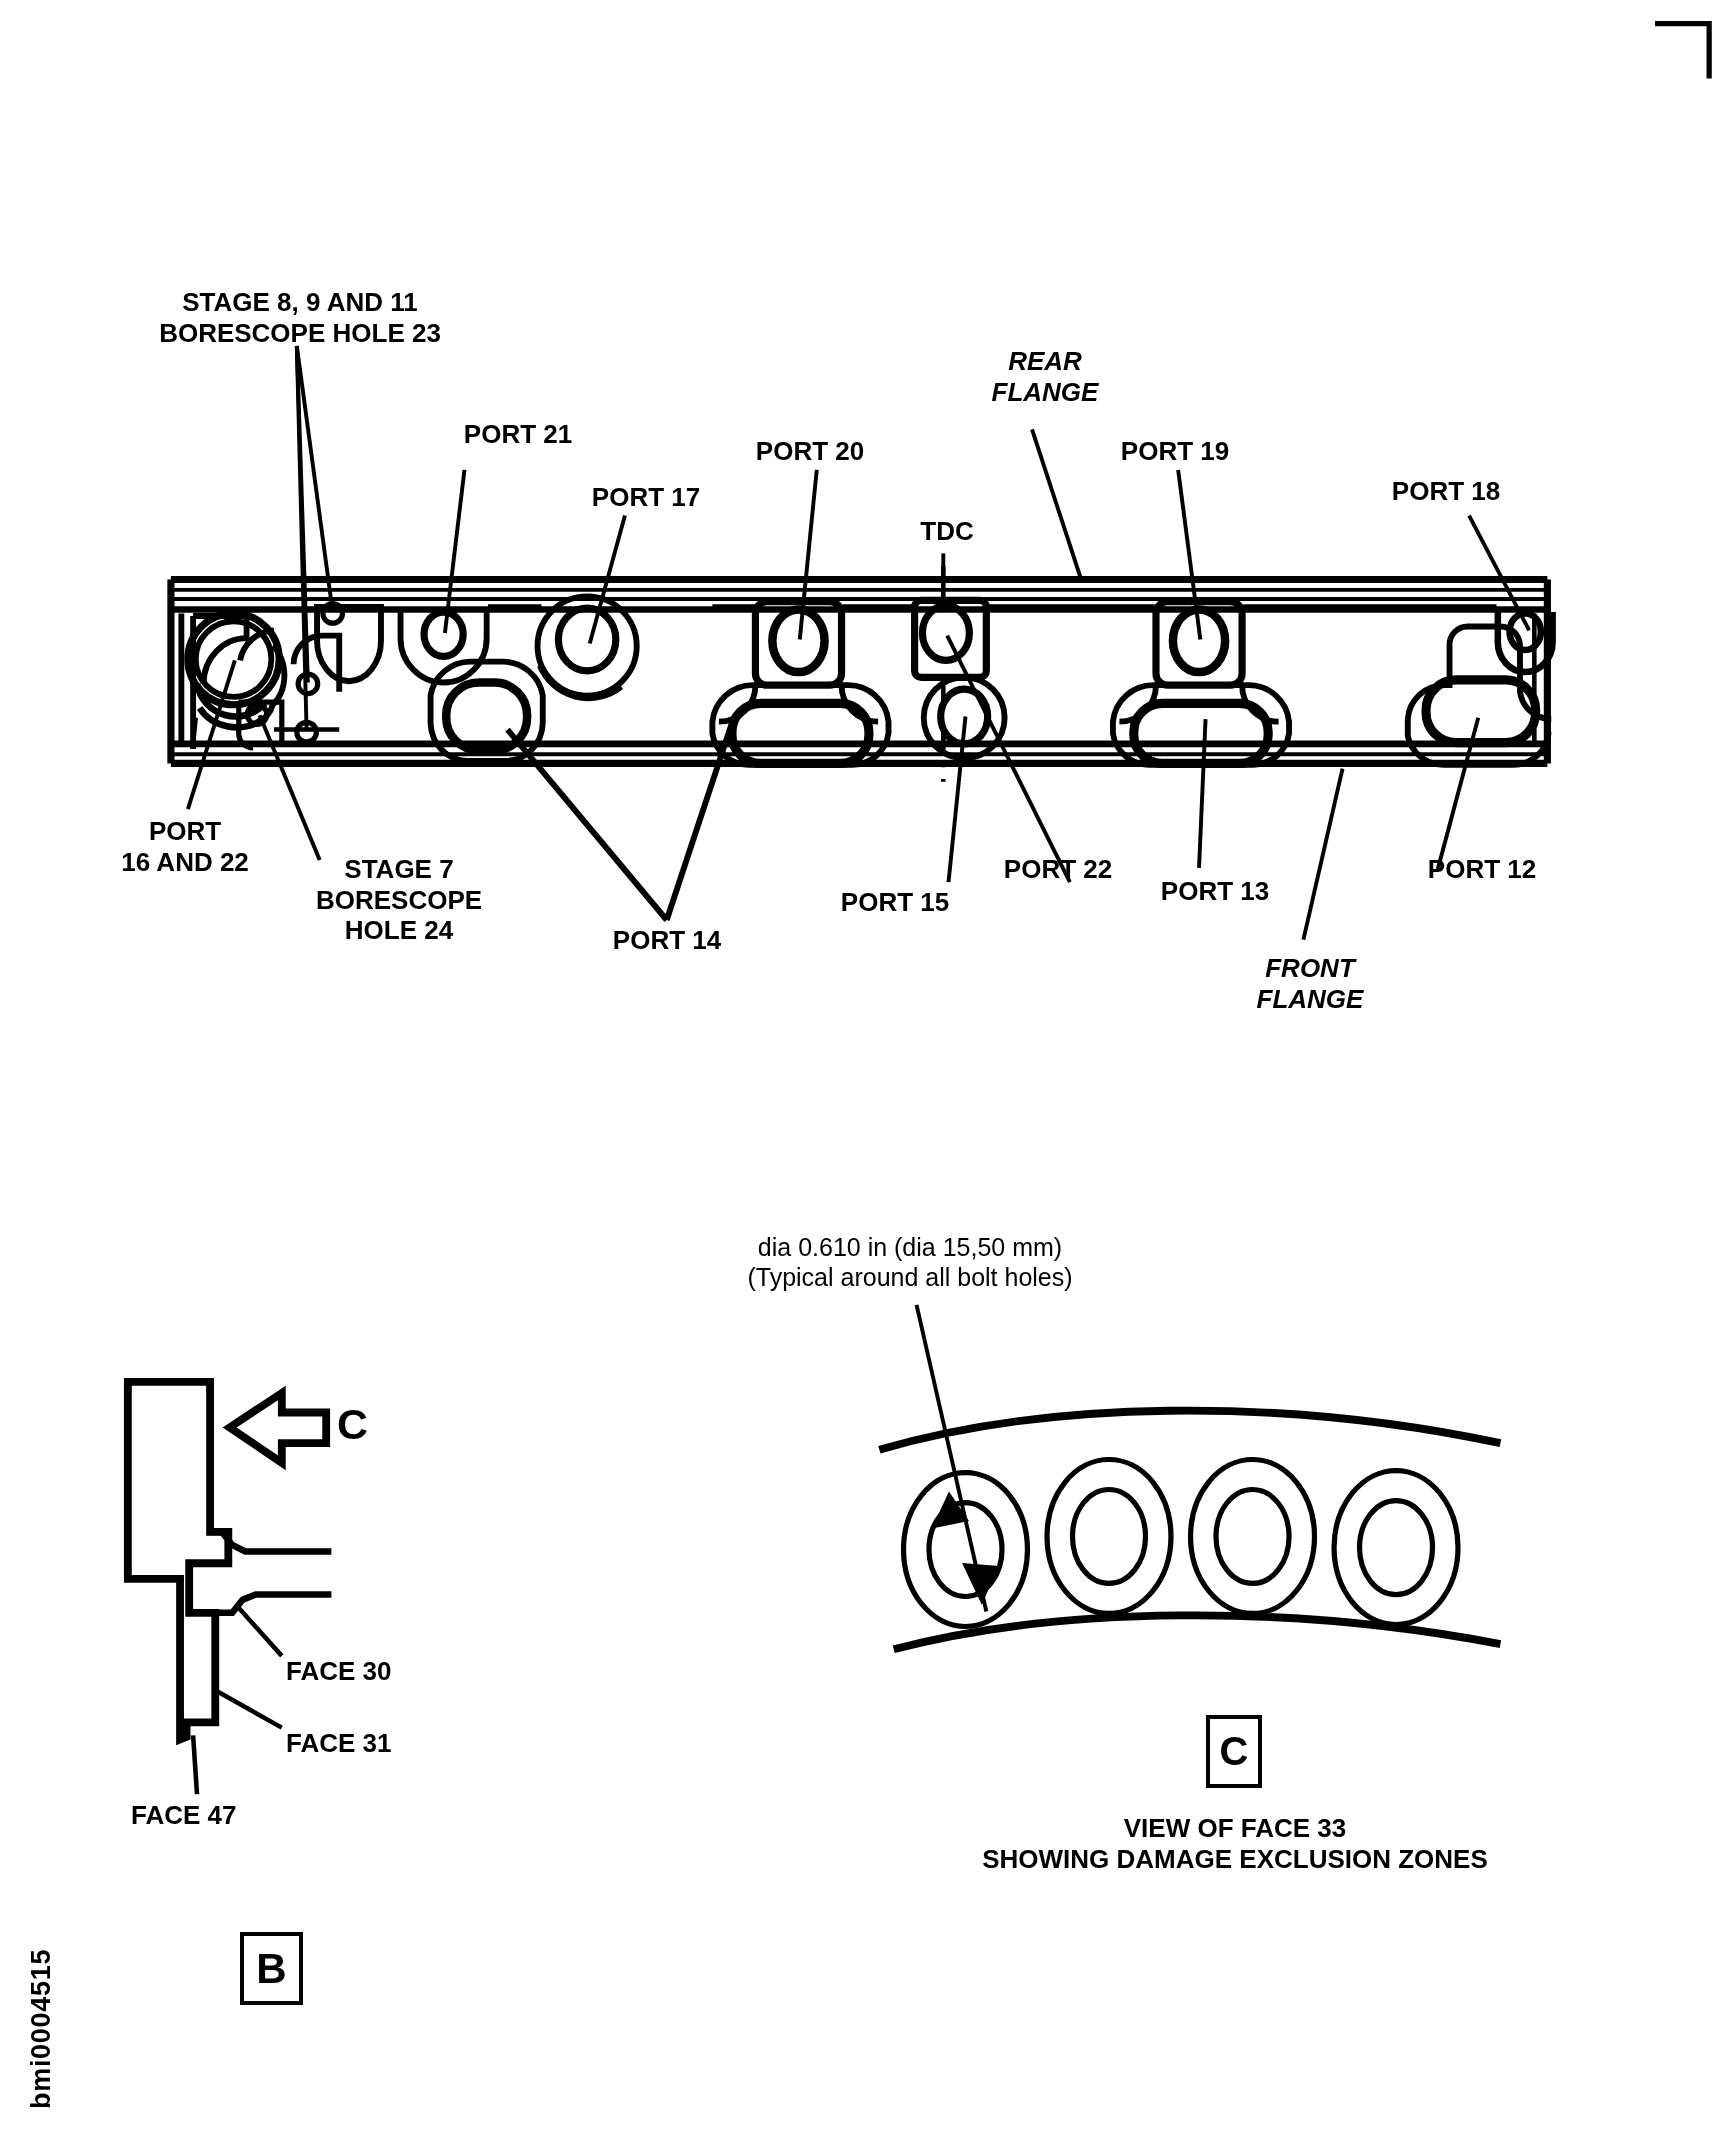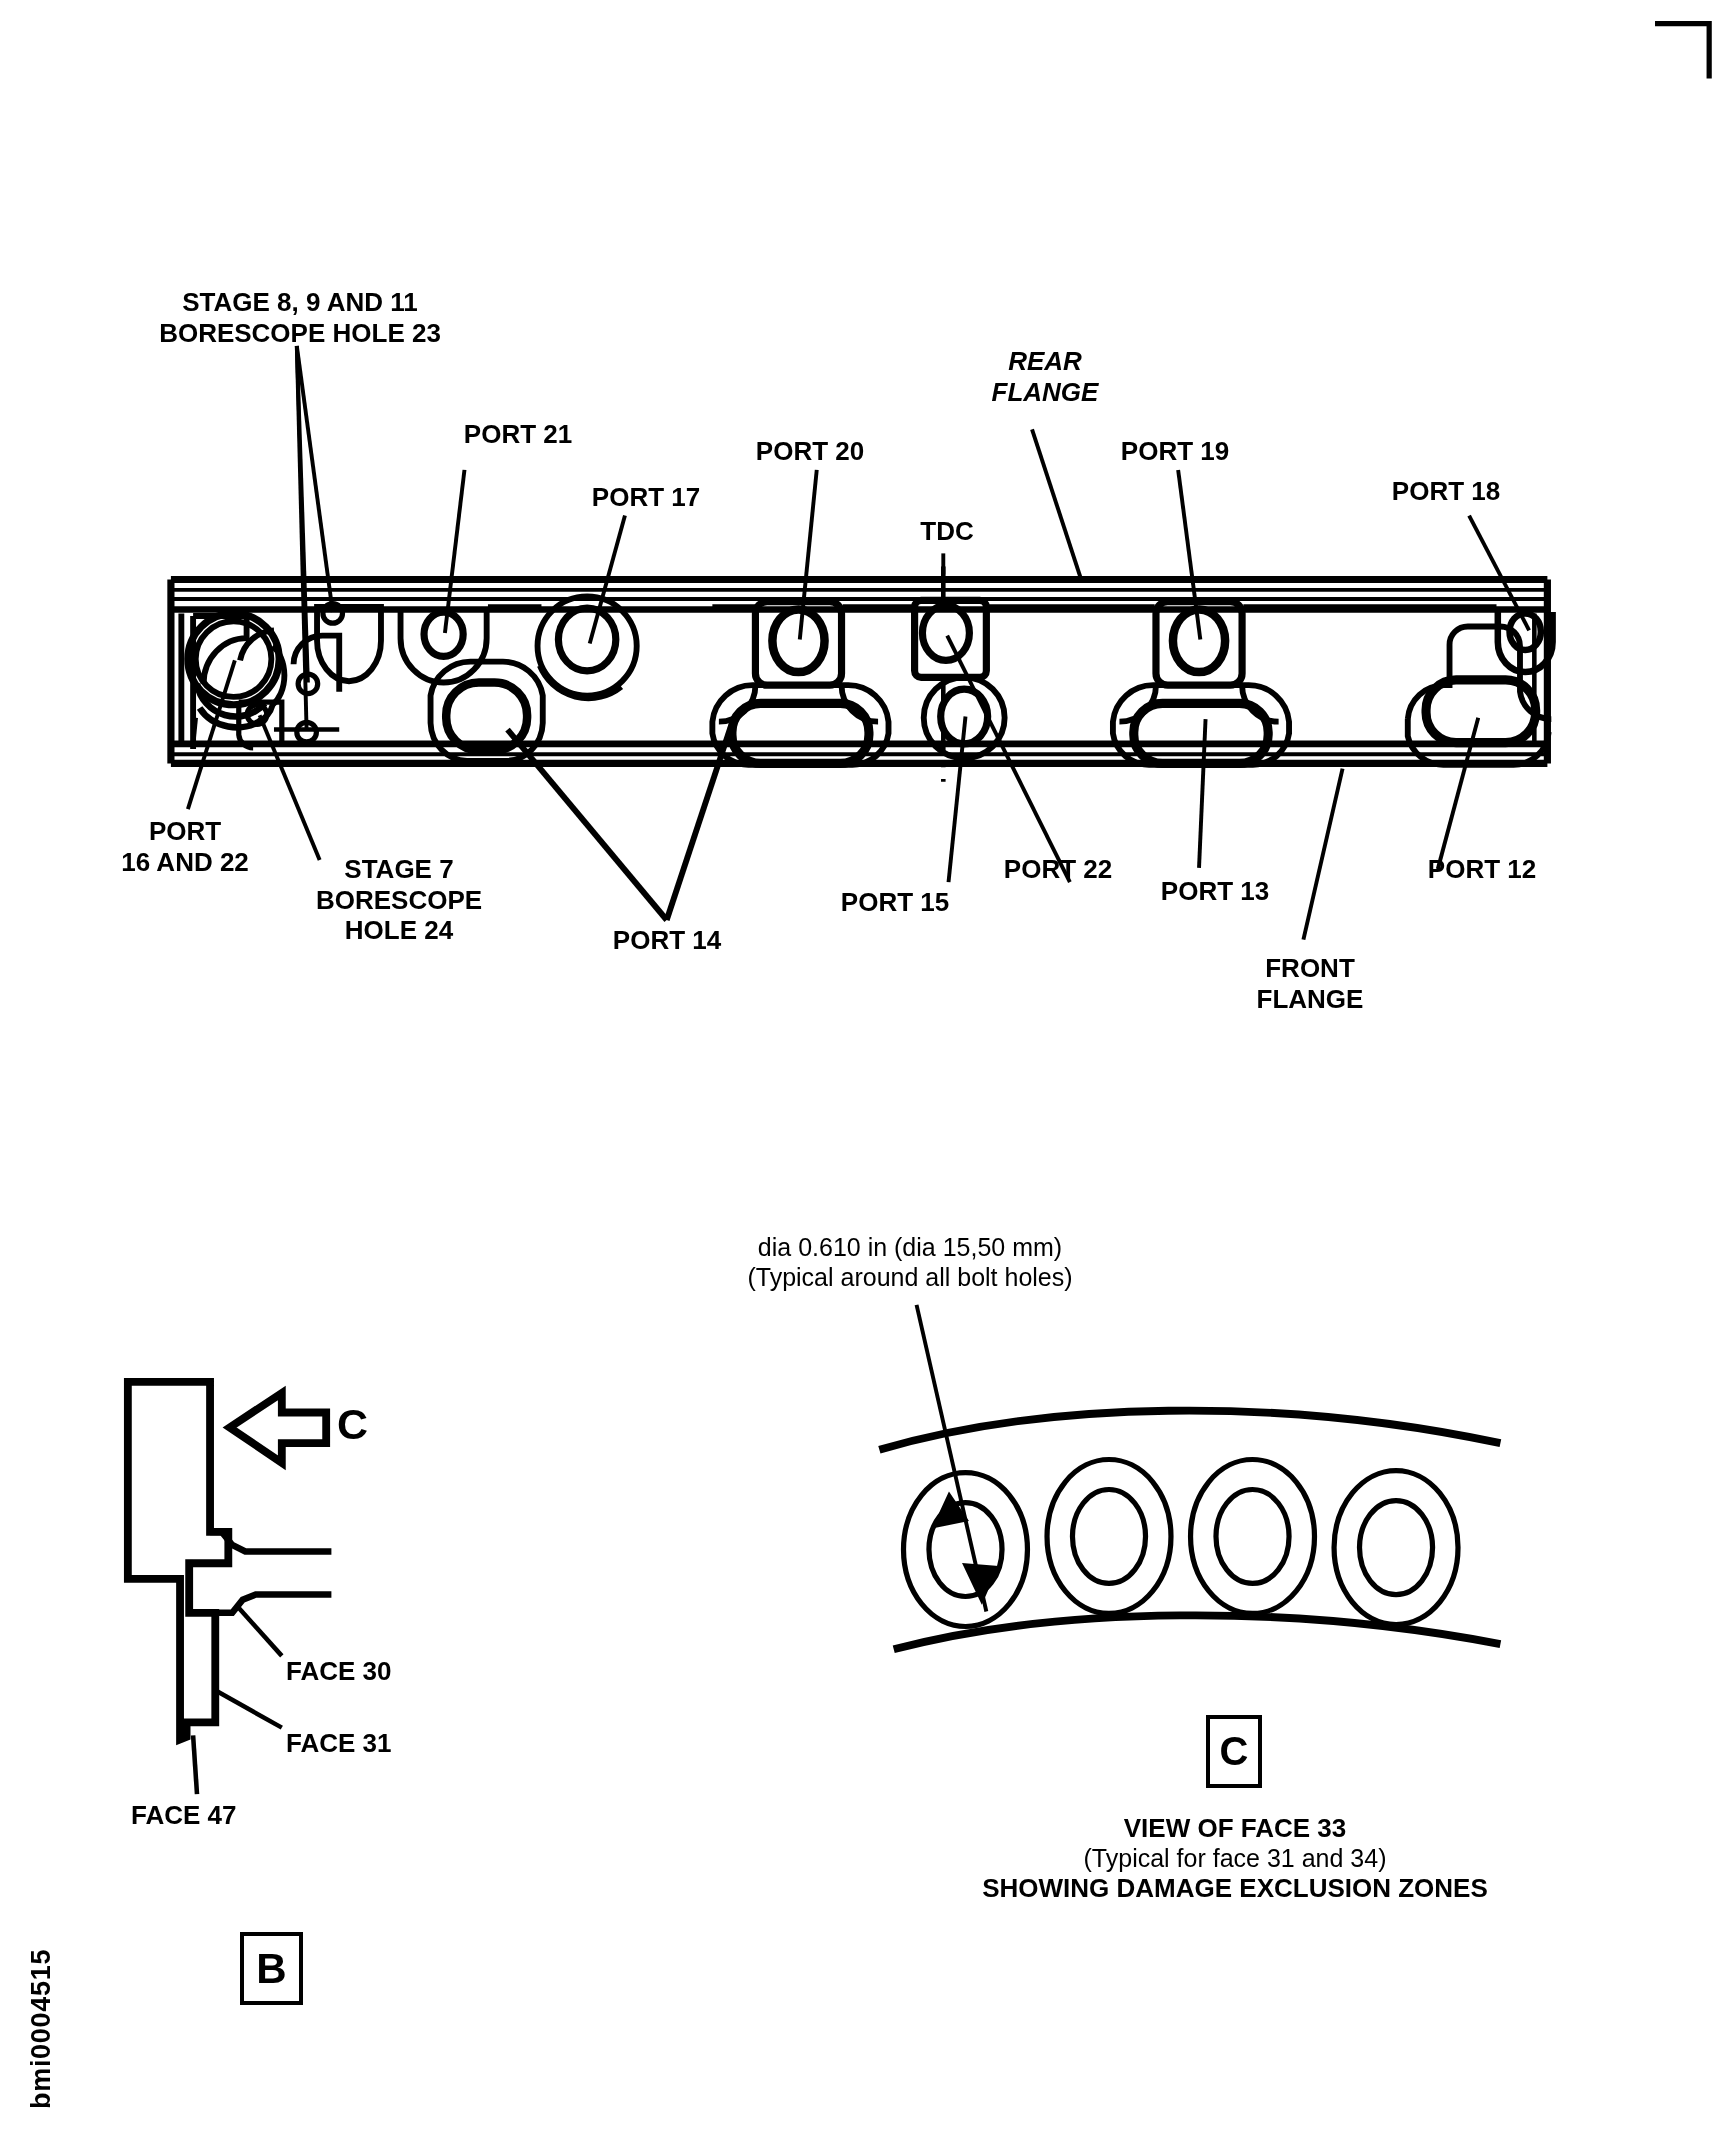--- a/index.html
+++ b/index.html
@@ -312,21 +312,21 @@
   </div>
 
   <div class="lbl cap c" style="left:1058px;top:854px;">
     <div>PORT 22</div>
   </div>
 
   <div class="lbl cap c" style="left:1215px;top:876px;">
     <div>PORT 13</div>
   </div>
 
-  <div class="lbl cap c" style="left:1310px;top:953px;">
+  <div class="lbl cap c" style="left:1310px;top:953px;font-style:italic;">
     <div>FRONT</div>
     <div>FLANGE</div>
   </div>
 
   <div class="lbl cap c" style="left:1445px;top:854px;margin-left:37px;">
     <div>PORT 12</div>
   </div>
 
   <div class="lbl capsm c" style="left:910px;top:1233px;">
     <div>dia 0.610 in (dia 15,50 mm)</div>
@@ -342,20 +342,19 @@
   <div class="boxmark" style="left:240px;top:1932px;width:55px;height:65px;font-size:42px;">
     <span>B</span>
   </div>
 
   <div class="boxmark" style="left:1206px;top:1715px;width:48px;height:65px;font-size:40px;">
     <span>C</span>
   </div>
 
   <div class="lbl c" style="left:1235px;top:1813px;font-size:26px;">
     <div class="cap">VIEW OF FACE 33</div>
-    <div class="capsm">(Typical for face 31 and 34)</div>
     <div class="cap">SHOWING DAMAGE EXCLUSION ZONES</div>
   </div>
 
   <div class="vertcode" style="left:26px;top:1926px;height:183px;">bmi0004515</div>
 
 </div>
 
 
 </body></html>

